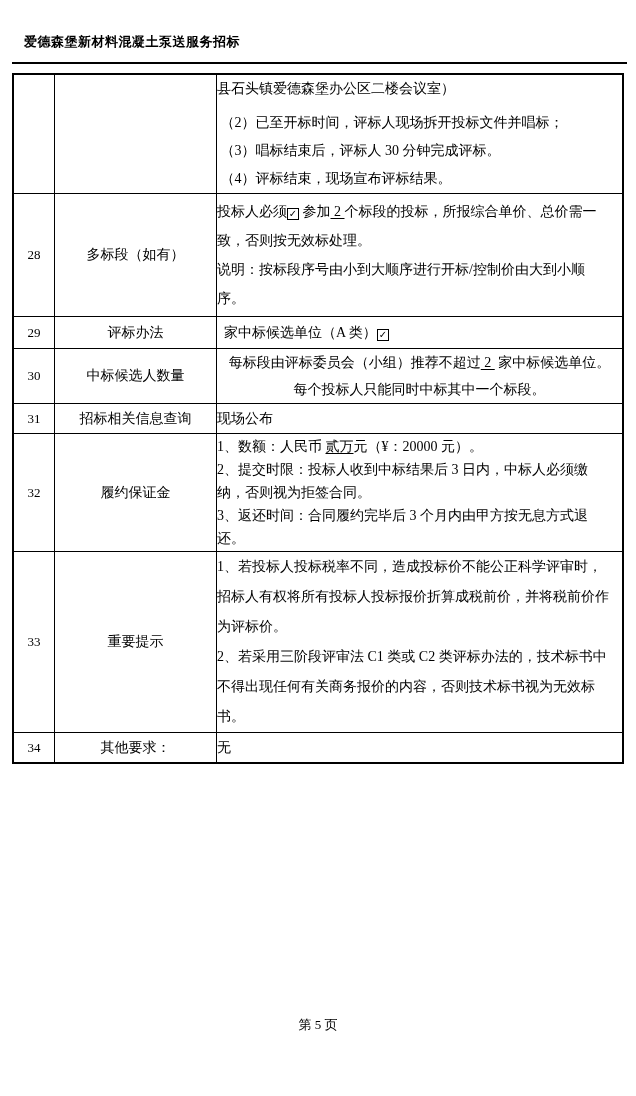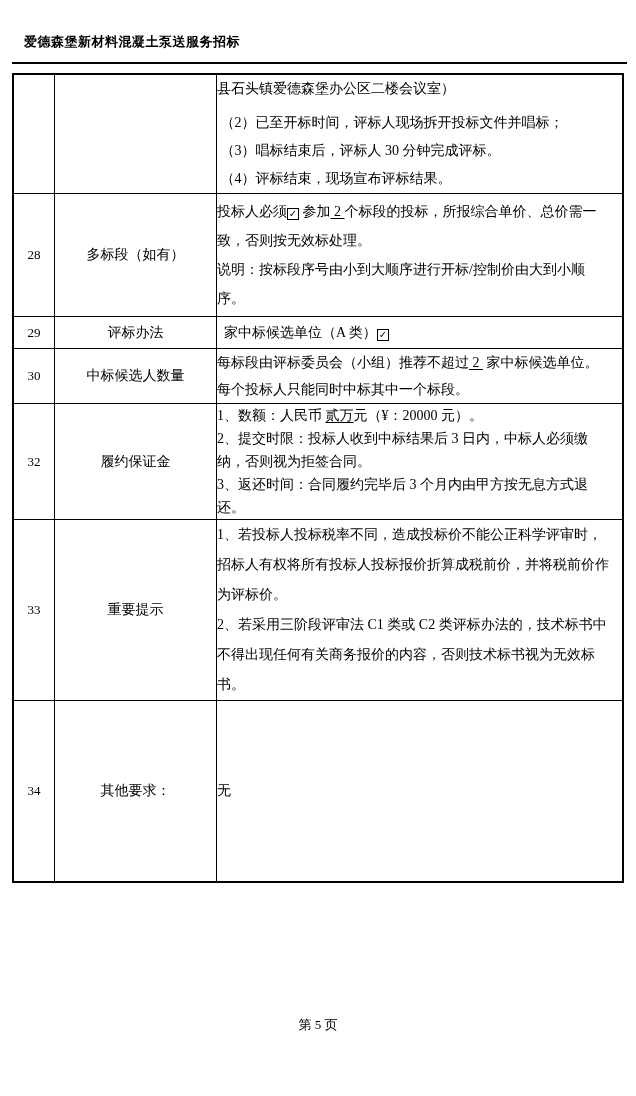--- a/index.html
+++ b/index.html
@@ -61,21 +61,21 @@
     padding: 2px 6px;
     font-size: 14px;
   }
   .line {
     white-space: pre-wrap;
     line-height: 29px;
   }
   
   tr.row-0 .line { line-height: 28px; }
   tr.row-0 .line:nth-child(2) { margin-top: 6px; }
-  tr.row-3 .line { line-height: 27px; }
+  tr.row-3 .line { line-height: 27px; text-align: center; }
   tr.row-5 .line { line-height: 23px; }
   tr.row-6 .line { line-height: 30px; }
   
   tbody tr:nth-child(1) { height: 116px; }
   tbody tr:nth-child(2) { height: 123px; }
   tbody tr:nth-child(3) { height: 32px; }
   tbody tr:nth-child(4) { height: 55px; }
   tbody tr:nth-child(5) { height: 30px; }
   tbody tr:nth-child(6) { height: 118px; }
   tbody tr:nth-child(7) { height: 181px; }
@@ -140,20 +140,27 @@
           </td>
         </tr>
         <tr class="row row-3">
           <td class="num">30</td>
           <td class="label">中标候选人数量</td>
           <td class="content">
             <div class="line"><span>每标段由评标委员会（小组）推荐不超过</span><span class="u"> 2 </span><span> 家中标候选单位。</span></div>
             <div class="line"><span>每个投标人只能同时中标其中一个标段。</span></div>
           </td>
         </tr>
+        <tr class="row row-4">
+          <td class="num">31</td>
+          <td class="label">招标相关信息查询</td>
+          <td class="content">
+            <div class="line"><span>现场公布</span></div>
+          </td>
+        </tr>
         <tr class="row row-5">
           <td class="num">32</td>
           <td class="label">履约保证金</td>
           <td class="content">
             <div class="line"><span>1、数额：人民币 </span><span class="u">贰万</span><span>元（¥：20000 元）。</span></div>
             <div class="line"><span>2、提交时限：投标人收到中标结果后 3 日内，中标人必须缴</span></div>
             <div class="line"><span>纳，否则视为拒签合同。</span></div>
             <div class="line"><span>3、返还时间：合同履约完毕后 3 个月内由甲方按无息方式退</span></div>
             <div class="line"><span>还。</span></div>
           </td>

